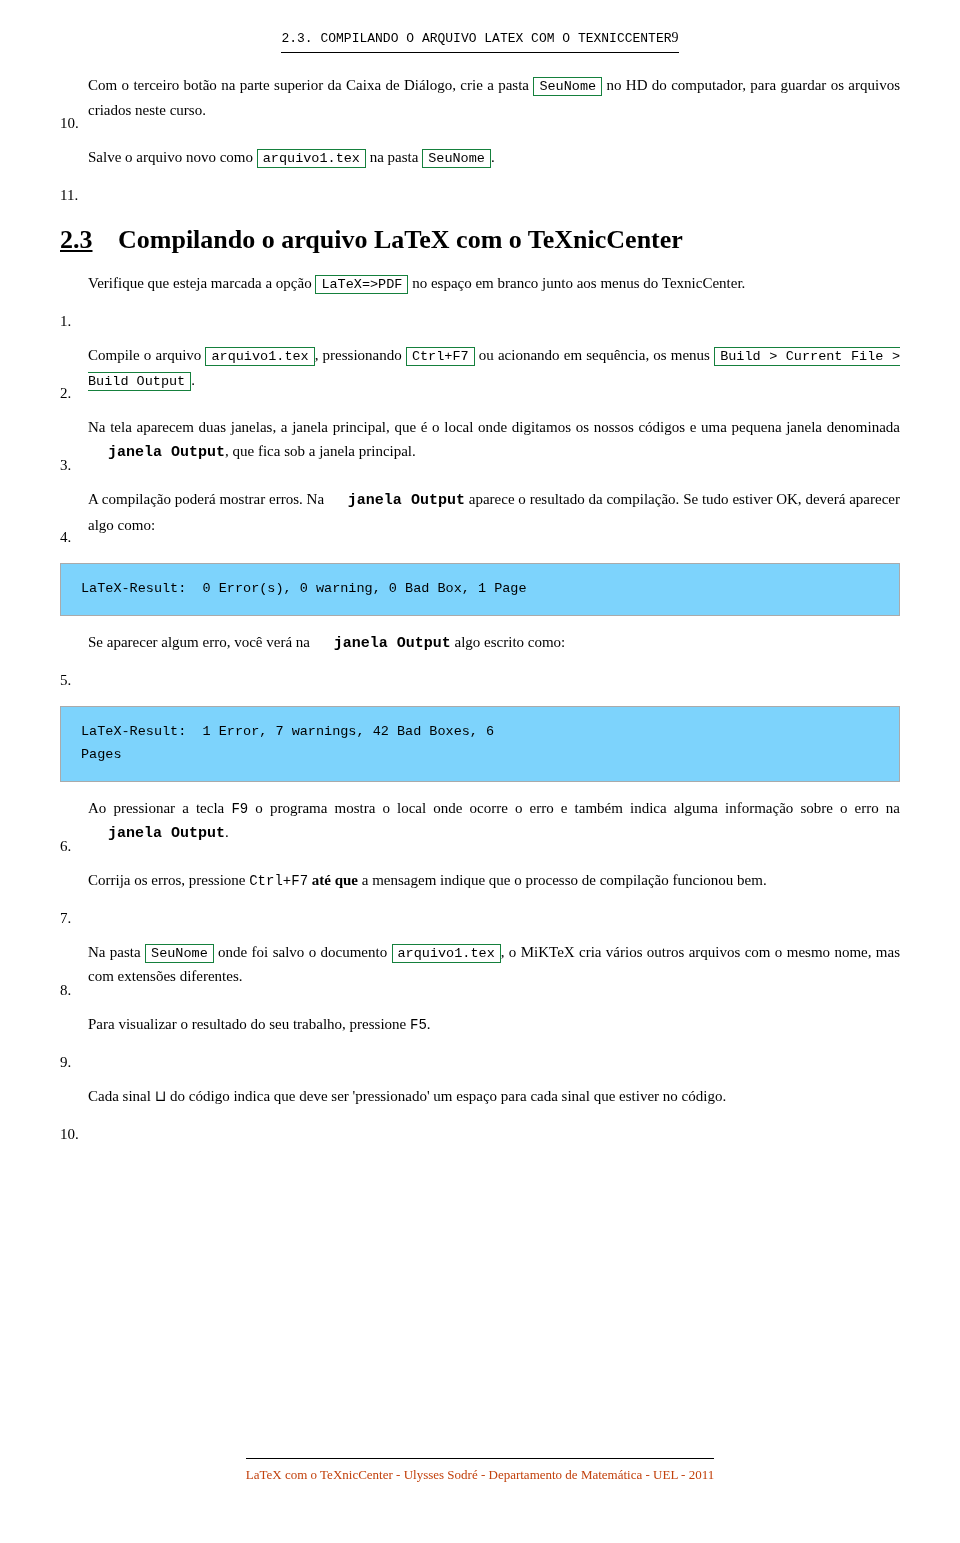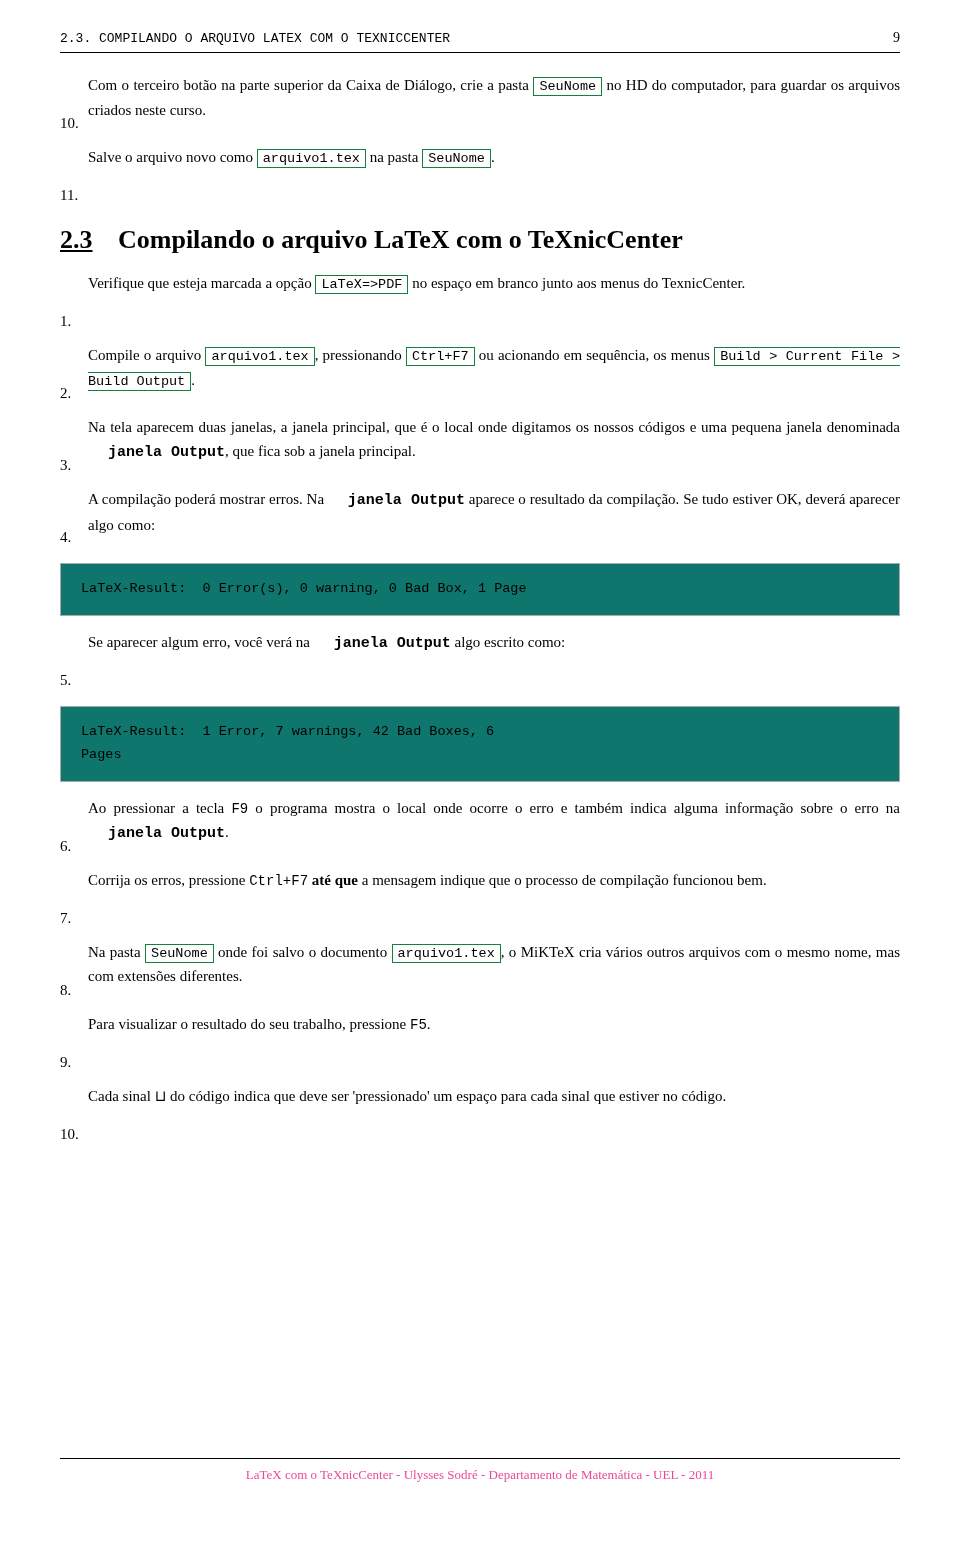--- a/index.html
+++ b/index.html
@@ -10,20 +10,21 @@
       color: #000;
       width: 960px;
       min-height: 1543px;
       position: relative;
     }
     .page {
       padding: 30px 60px 60px 60px;
       min-height: 1543px;
       display: flex;
       flex-direction: column;
+      align-items: center;
     }
     .header {
       display: flex;
       justify-content: space-between;
       align-items: baseline;
       border-bottom: 1px solid #000;
       padding-bottom: 6px;
       margin-bottom: 20px;
     }
     .header-title {
@@ -63,30 +64,30 @@
       font-family: 'Courier New', Courier, monospace;
       font-weight: bold;
       margin-left: 20px;
     }
     .code-block {
       border: 1px solid #aaa;
       padding: 14px 20px;
       margin: 14px 0;
       font-family: 'Courier New', Courier, monospace;
       font-size: 13.5px;
-      background: #0f766e;
+      background: #7dd3fc;
       line-height: 1.7;
     }
     .footer {
       border-top: 1px solid #000;
       padding-top: 8px;
       margin-top: auto;
       font-size: 13px;
       text-align: center;
-      color: #ec4899;
+      color: #c2410c;
     }
     .item-row {
       display: flex;
       margin-bottom: 10px;
       line-height: 1.6;
       text-align: justify;
     }
     .item-num {
       min-width: 28px;
       flex-shrink: 0;

